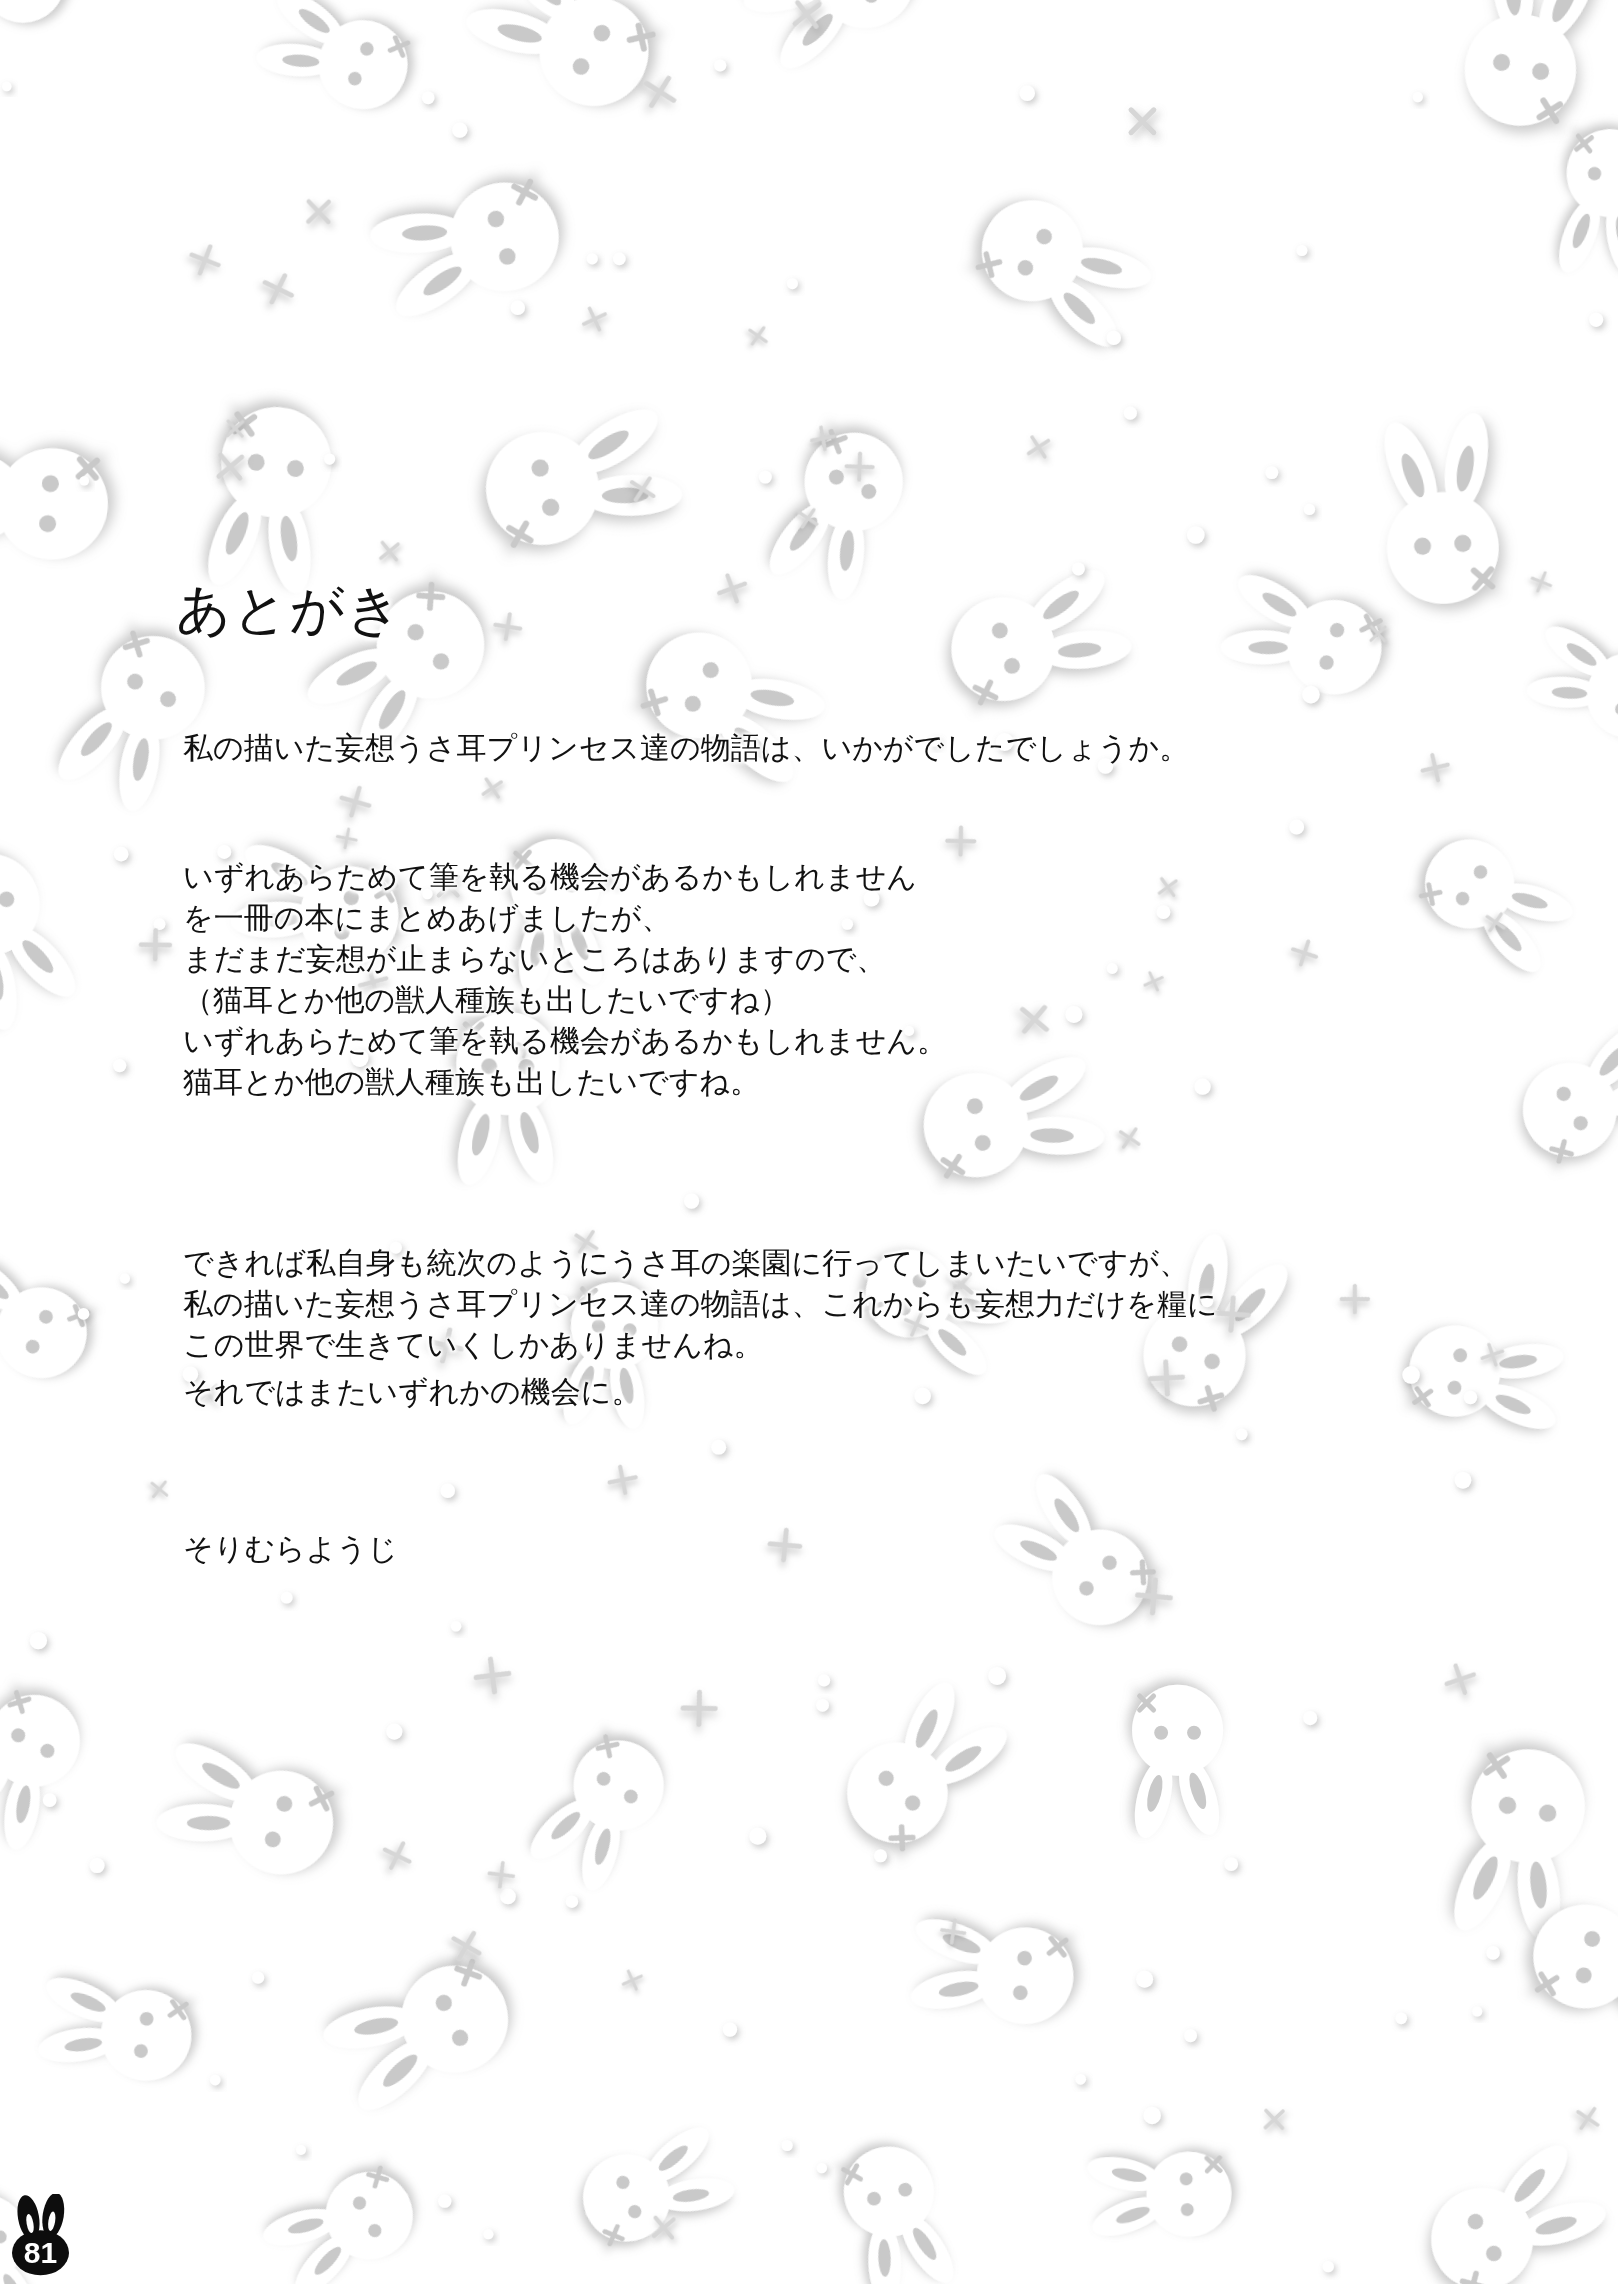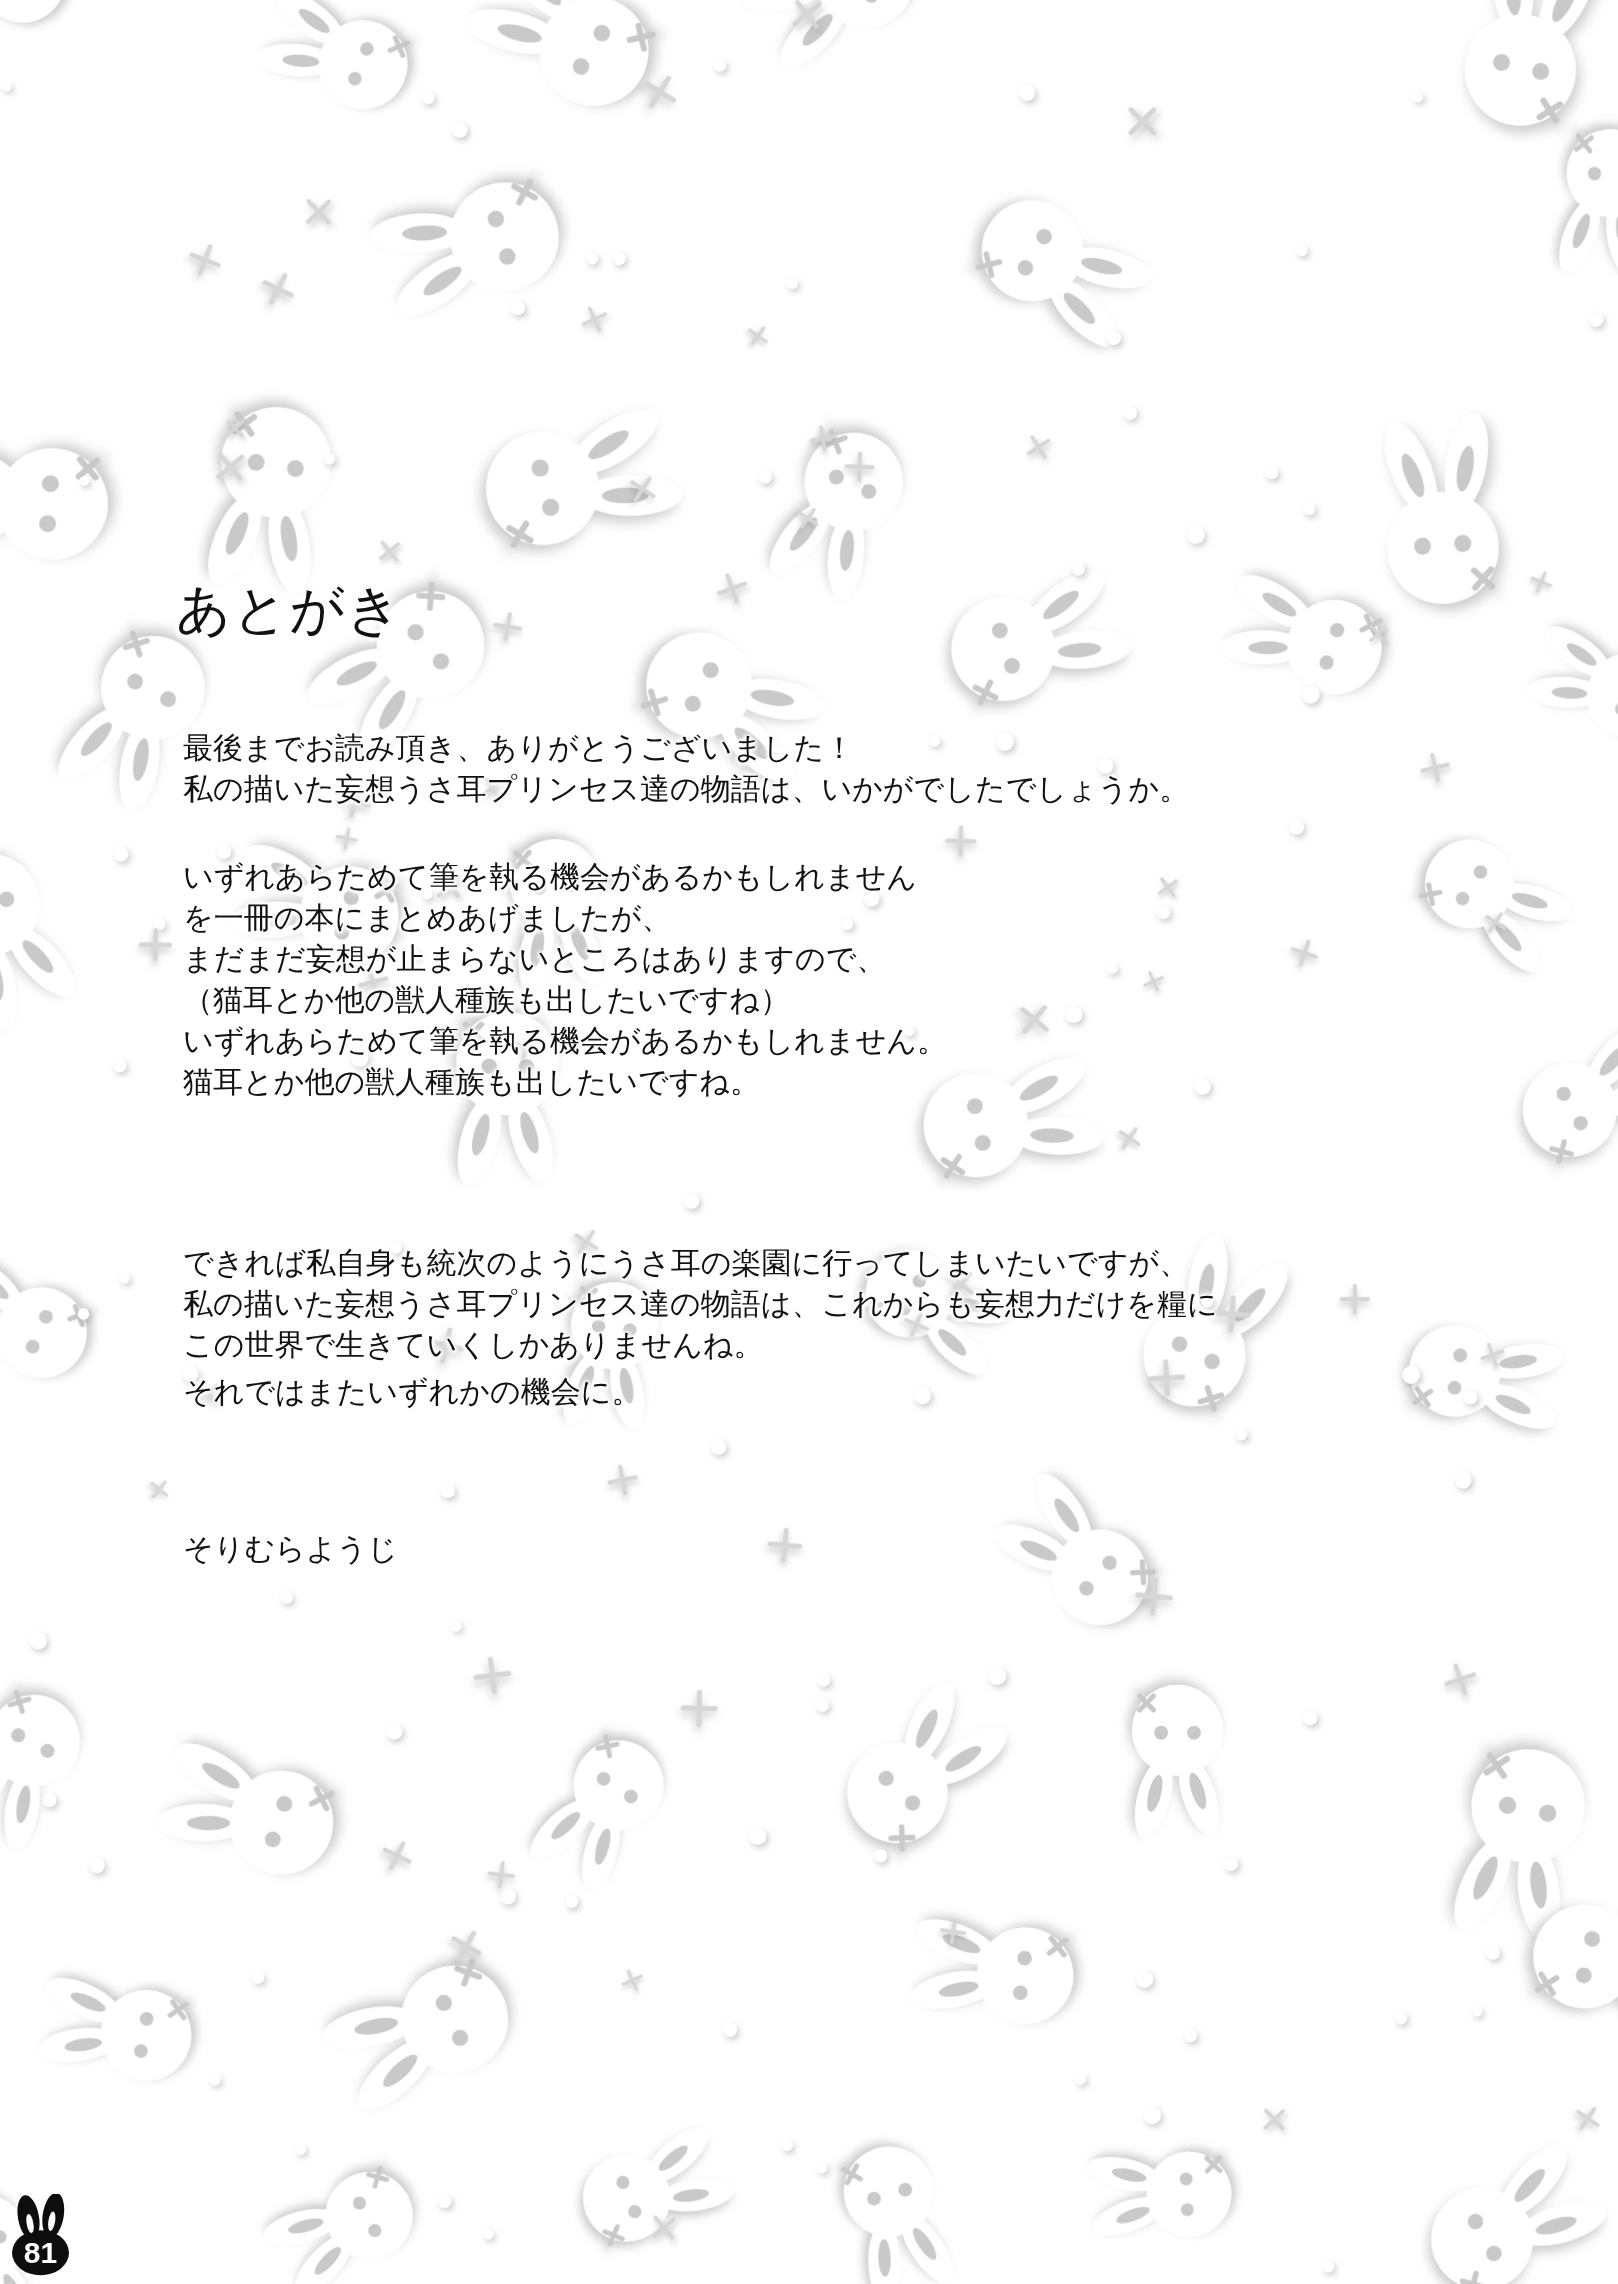--- a/index.html
+++ b/index.html
@@ -303,21 +303,20 @@
         <use href="#xmark" transform="translate(1264 1105) scale(1.15) rotate(46 11 11)" filter="url(#soft)"></use>
         <use href="#xmark" transform="translate(960 769) scale(1.17) rotate(25 11 11)" filter="url(#soft)"></use>
         <use href="#xmark" transform="translate(507 722) scale(0.95) rotate(6 11 11)" filter="url(#soft)"></use>
       </g>
   </svg>
 
   <h1 class="title">あとがき</h1>
 
   <div>
     <div class="paragraph p0">
-        <div class="line">最後までお読み頂き、ありがとうございました！</div>
         <div class="line">私の描いた妄想うさ耳プリンセス達の物語は、いかがでしたでしょうか。</div>
       </div>
     <div class="paragraph p1">
         <div class="line">いずれあらためて筆を執る機会があるかもしれません</div>
         <div class="line">を一冊の本にまとめあげましたが、</div>
         <div class="line">まだまだ妄想が止まらないところはありますので、</div>
         <div class="line">（猫耳とか他の獣人種族も出したいですね）</div>
         <div class="line">いずれあらためて筆を執る機会があるかもしれません。</div>
         <div class="line">猫耳とか他の獣人種族も出したいですね。</div>
       </div>

